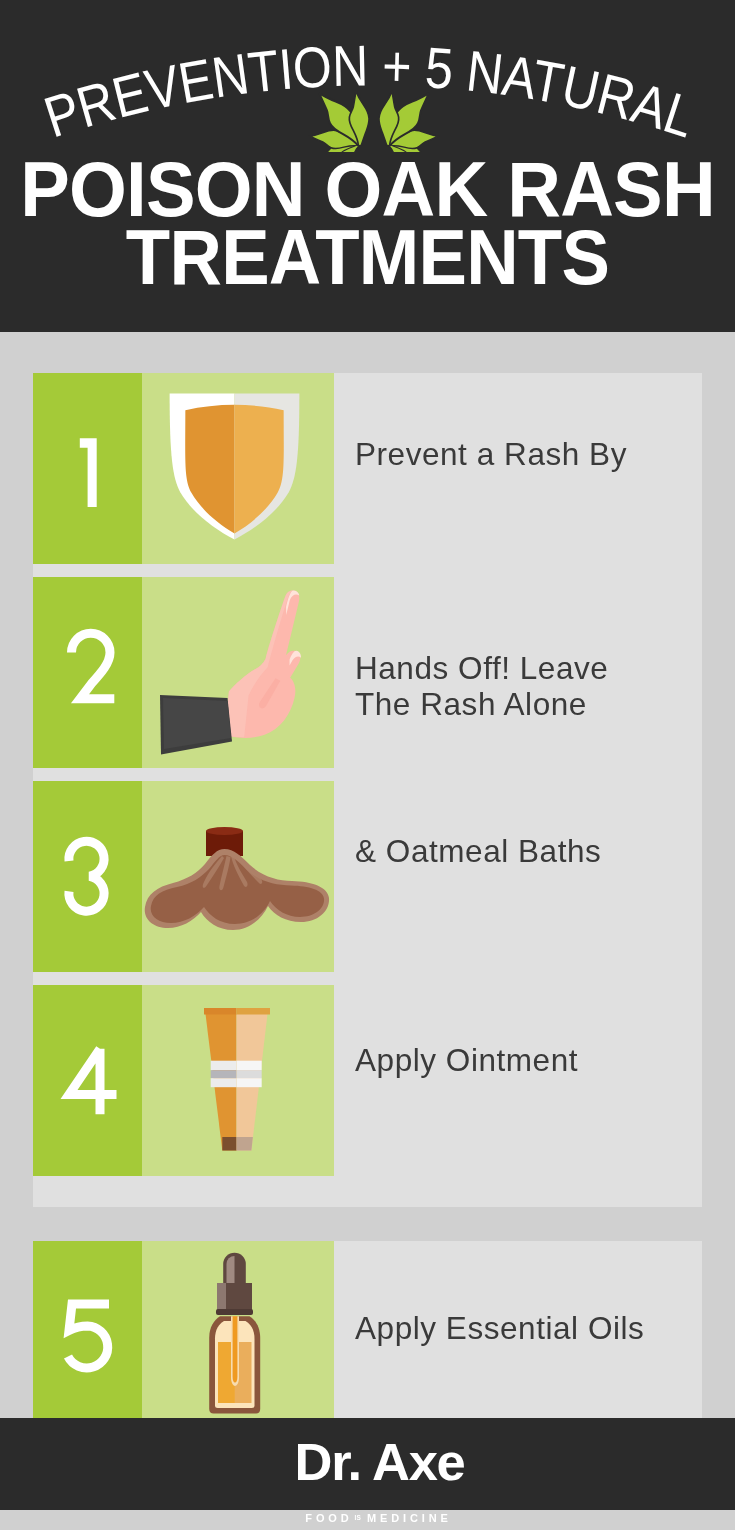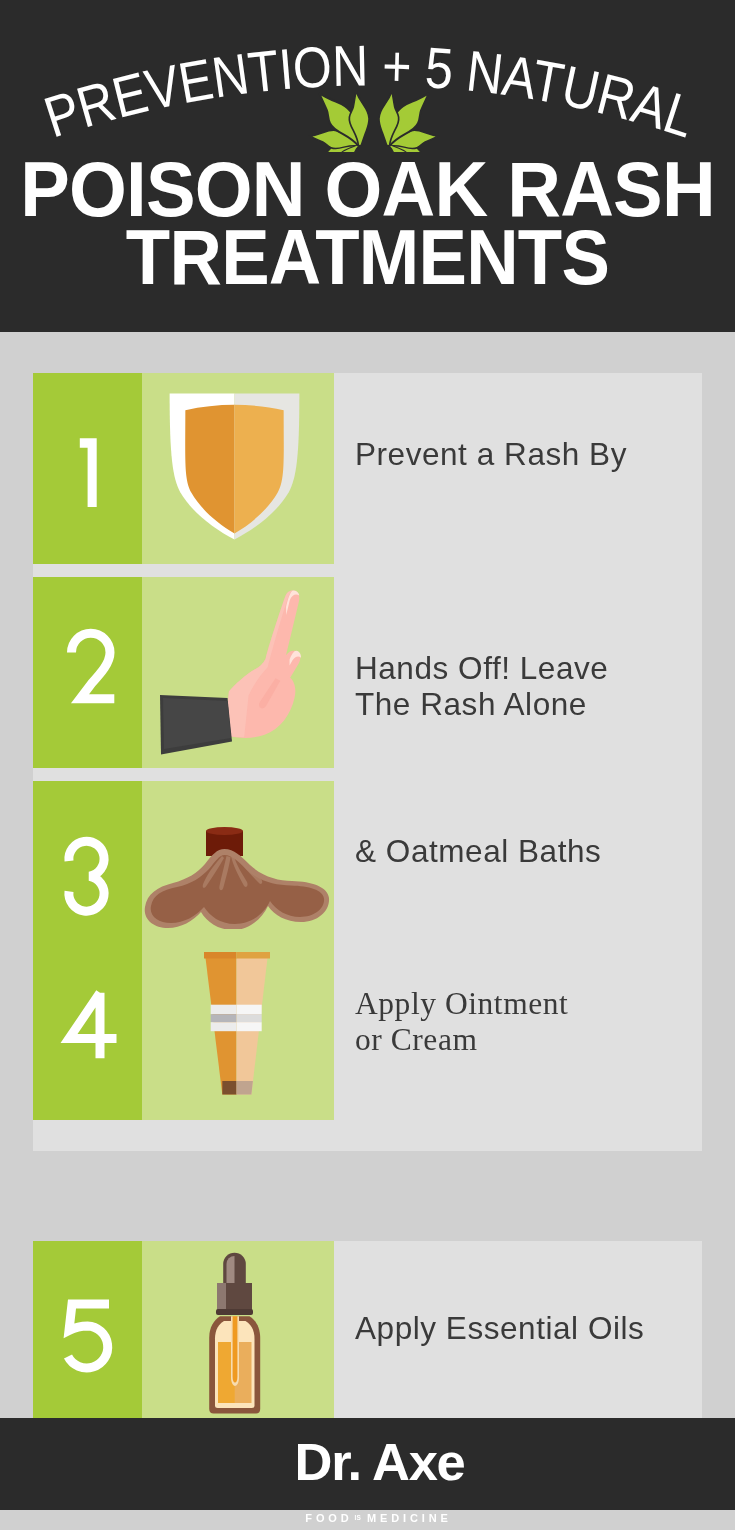--- a/index.html
+++ b/index.html
@@ -151,21 +151,21 @@
     <path d="M84.5 72 C82.5 81 79.5 92 77.5 102 C76.5 107 80.5 108 81.5 103 C84.5 92 87.5 81 88.5 73 Z"></path>
     <path d="M89 72 C91 81 96 91 101 100 C103 105 107 103 105 98 C99 88 94 80 92 72 Z"></path>
     <path d="M94 73 C100 81 108 90 116 98 C119 102 122 99 119 95 C111 87 103 79 97 71 Z"></path>
   </g>
 </svg>
         </div>
         <div class="rowtext" style="top: 52px;">
           <div>&amp; Oatmeal Baths</div>
         </div>
       </div>
-      <div class="row" style="top: 929px; font-family: Liberation Serif, serif;">
+      <div class="row" style="top: 985px;">
         <div class="numbox">
           <div class="num">
             <svg width="109" height="191" viewBox="0 0 109 191">
               <g fill="none" stroke="#ffffff" stroke-width="9" stroke-linecap="butt" stroke-linejoin="miter">
                 <path d="M67 63.8 L36 109.6 L83.5 109.6 M67 63.8 L67 129.3"></path>
               </g>
             </svg>
           </div>
         </div>
         <div class="iconbox">
@@ -179,21 +179,20 @@
   <rect x="68.7" y="85.2" width="25.8" height="8" fill="#b5b5ba"></rect>
   <rect x="94.5" y="85.2" width="25.2" height="8" fill="#dcdcdc"></rect>
   <rect x="68.7" y="93.2" width="25.8" height="9" fill="#ececec"></rect>
   <rect x="94.5" y="93.2" width="25.2" height="9" fill="#f6f6f6"></rect>
   <path d="M80.3 152 L94.5 152 L94.5 165.5 L80.3 165.5 Z" fill="#7b4f2e"></path>
   <path d="M94.5 152 L110.9 152 L109.4 165.5 L94.5 165.5 Z" fill="#c0a48f"></path>
 </svg>
         </div>
         <div class="rowtext" style="top: 56.5px;">
           <div>Apply Ointment</div>
-          <div>or Cream</div>
         </div>
       </div>
       <div class="row" style="top: 1241px;">
         <div class="numbox">
           <div class="num">
             <svg width="109" height="191" viewBox="0 0 109 191">
               <g fill="none" stroke="#ffffff" stroke-width="9" stroke-linecap="butt" stroke-linejoin="miter">
                 <path d="M76 63 L39 63 L36 89.5 C42 86.5 48.5 85 54.5 85 A21 21 0 1 1 35 115.5"></path>
               </g>
             </svg>

